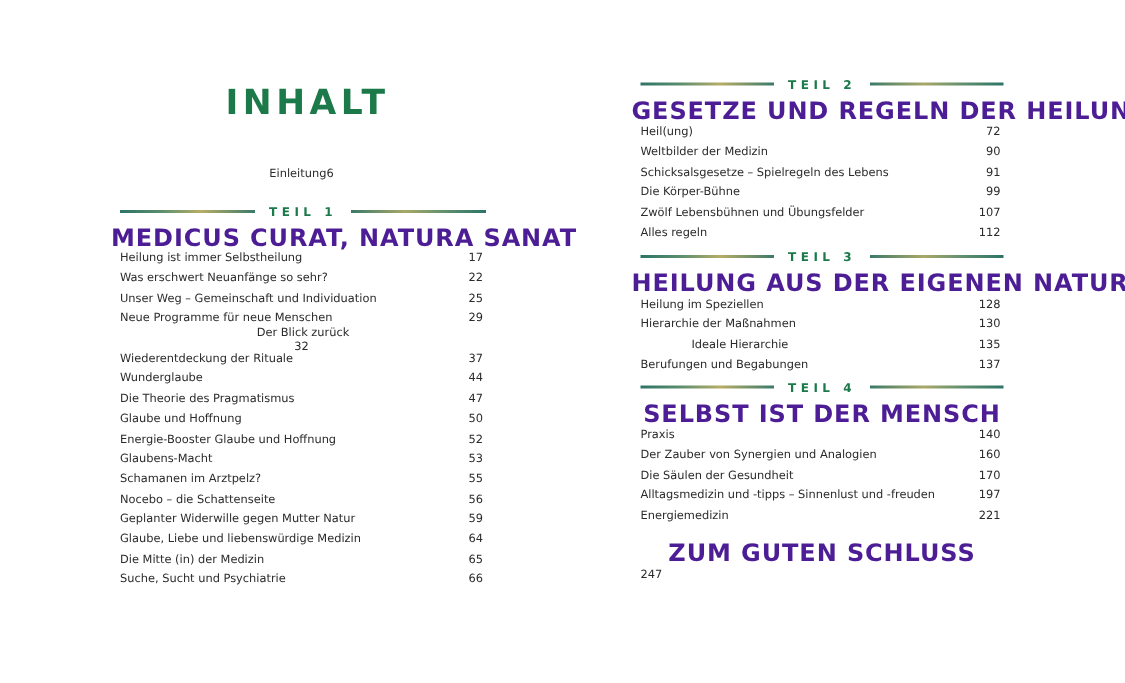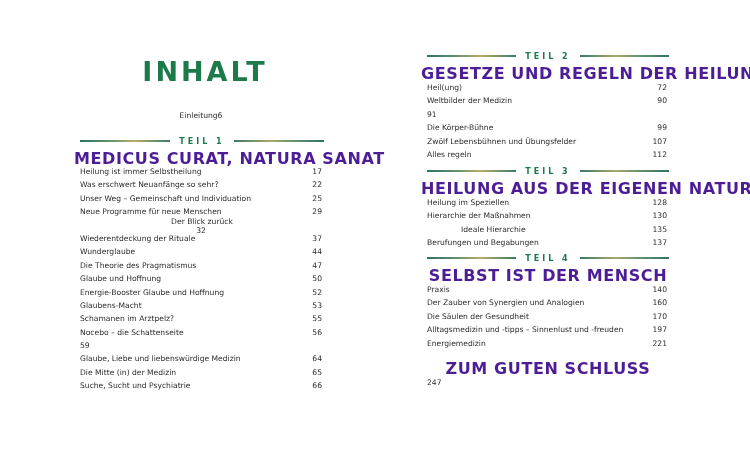--- a/index.html
+++ b/index.html
@@ -2,21 +2,21 @@
 <html><head>
 <meta charset="utf-8">
 <style>
   html, body { margin: 0; padding: 0; background: #ffffff; }
   body { width: 750px; height: 455px; position: relative; overflow: hidden;
          font-family: "DejaVu Sans", sans-serif; color: #2a2a2a; }
   .col { position: absolute; }
   .col-left { left: 80px; width: 244px; top: 0; }
   .col-right { left: 427px; width: 242px; top: 0; }
   .title { position: absolute; top: 56px; left: 0; width: 250px; text-align: center;
-           font-family: "DejaVu Sans", sans-serif; font-size: 27px; letter-spacing: 3px;
+           font-family: "DejaVu Sans", sans-serif; font-size: 23px; letter-spacing: 3px;
            font-weight: bold; color: #1c7a4a; }
   .row { position: absolute; left: 0; right: 0; height: 16px; display: flex;
          justify-content: space-between; align-items: center;
          font-size: 7.6px; color: #2b2b2b; }
   .row .pg { text-align: right; padding-right: 2px; }
   .divider { position: absolute; left: 0; right: 0; height: 10px; display: flex; align-items: center; }
   .divider .line { flex: 1; height: 2px;
      background: linear-gradient(90deg, #2d7466 0%, #5a8e6e 30%, #b7ad66 60%, #3a7a68 100%); }
   .divider .line.r { background: linear-gradient(90deg, #3a7a68 0%, #a9a868 40%, #5f8f6f 70%, #2d7466 100%); }
   .divider .lbl { padding: 0 9px; font-size: 8px; font-weight: bold; letter-spacing: 3px; color: #1c7a4a; }
@@ -88,20 +88,21 @@
       </div>
     <div class="row" style="top:310.5px;">
         <span>Schamanen im Arztpelz?</span>
         <span class="pg">55</span>
       </div>
     <div class="row" style="top:324px;">
         <span>Nocebo – die Schattenseite</span>
         <span class="pg">56</span>
       </div>
     <div class="row" style="top:337px;">
+        <span>Geplanter Widerwille gegen Mutter Natur</span>
         <span class="pg">59</span>
       </div>
     <div class="row" style="top:350.5px;">
         <span>Glaube, Liebe und liebenswürdige Medizin</span>
         <span class="pg">64</span>
       </div>
     <div class="row" style="top:364px;">
         <span>Die Mitte (in) der Medizin</span>
         <span class="pg">65</span>
       </div>
@@ -122,20 +123,21 @@
   <div class="part-title" style="top:64px;">GESETZE UND REGELN DER HEILUNG</div>
   <div class="row" style="top:79px;">
       <span>Heil(ung)</span>
       <span class="pg">72</span>
     </div>
   <div class="row" style="top:92.5px;">
       <span>Weltbilder der Medizin</span>
       <span class="pg">90</span>
     </div>
   <div class="row" style="top:106px;">
+      <span>Schicksalsgesetze – Spielregeln des Lebens</span>
       <span class="pg">91</span>
     </div>
   <div class="row" style="top:119.5px;">
       <span>Die Körper-Bühne</span>
       <span class="pg">99</span>
     </div>
   <div class="row" style="top:133px;">
       <span>Zwölf Lebensbühnen und Übungsfelder</span>
       <span class="pg">107</span>
     </div>

